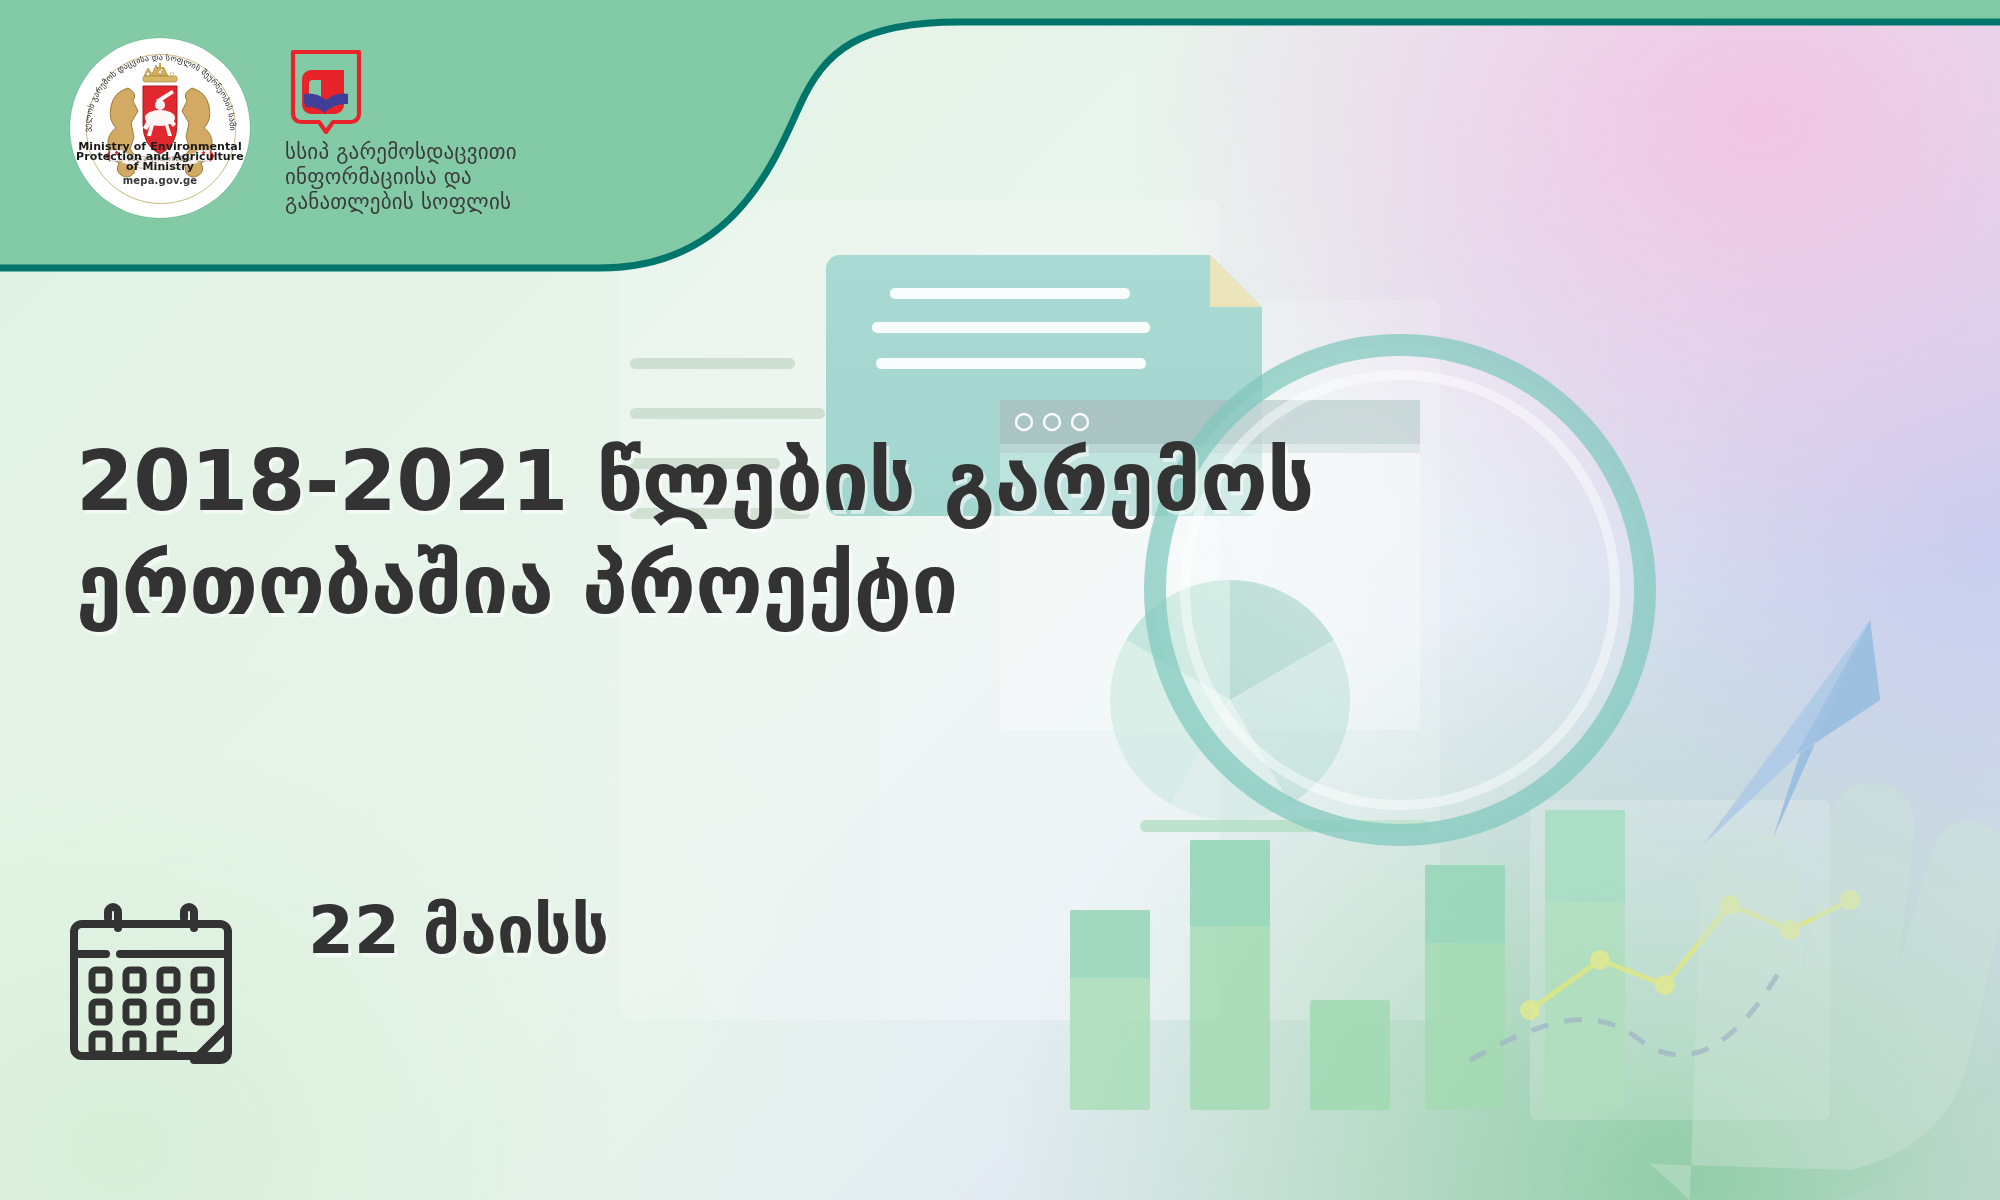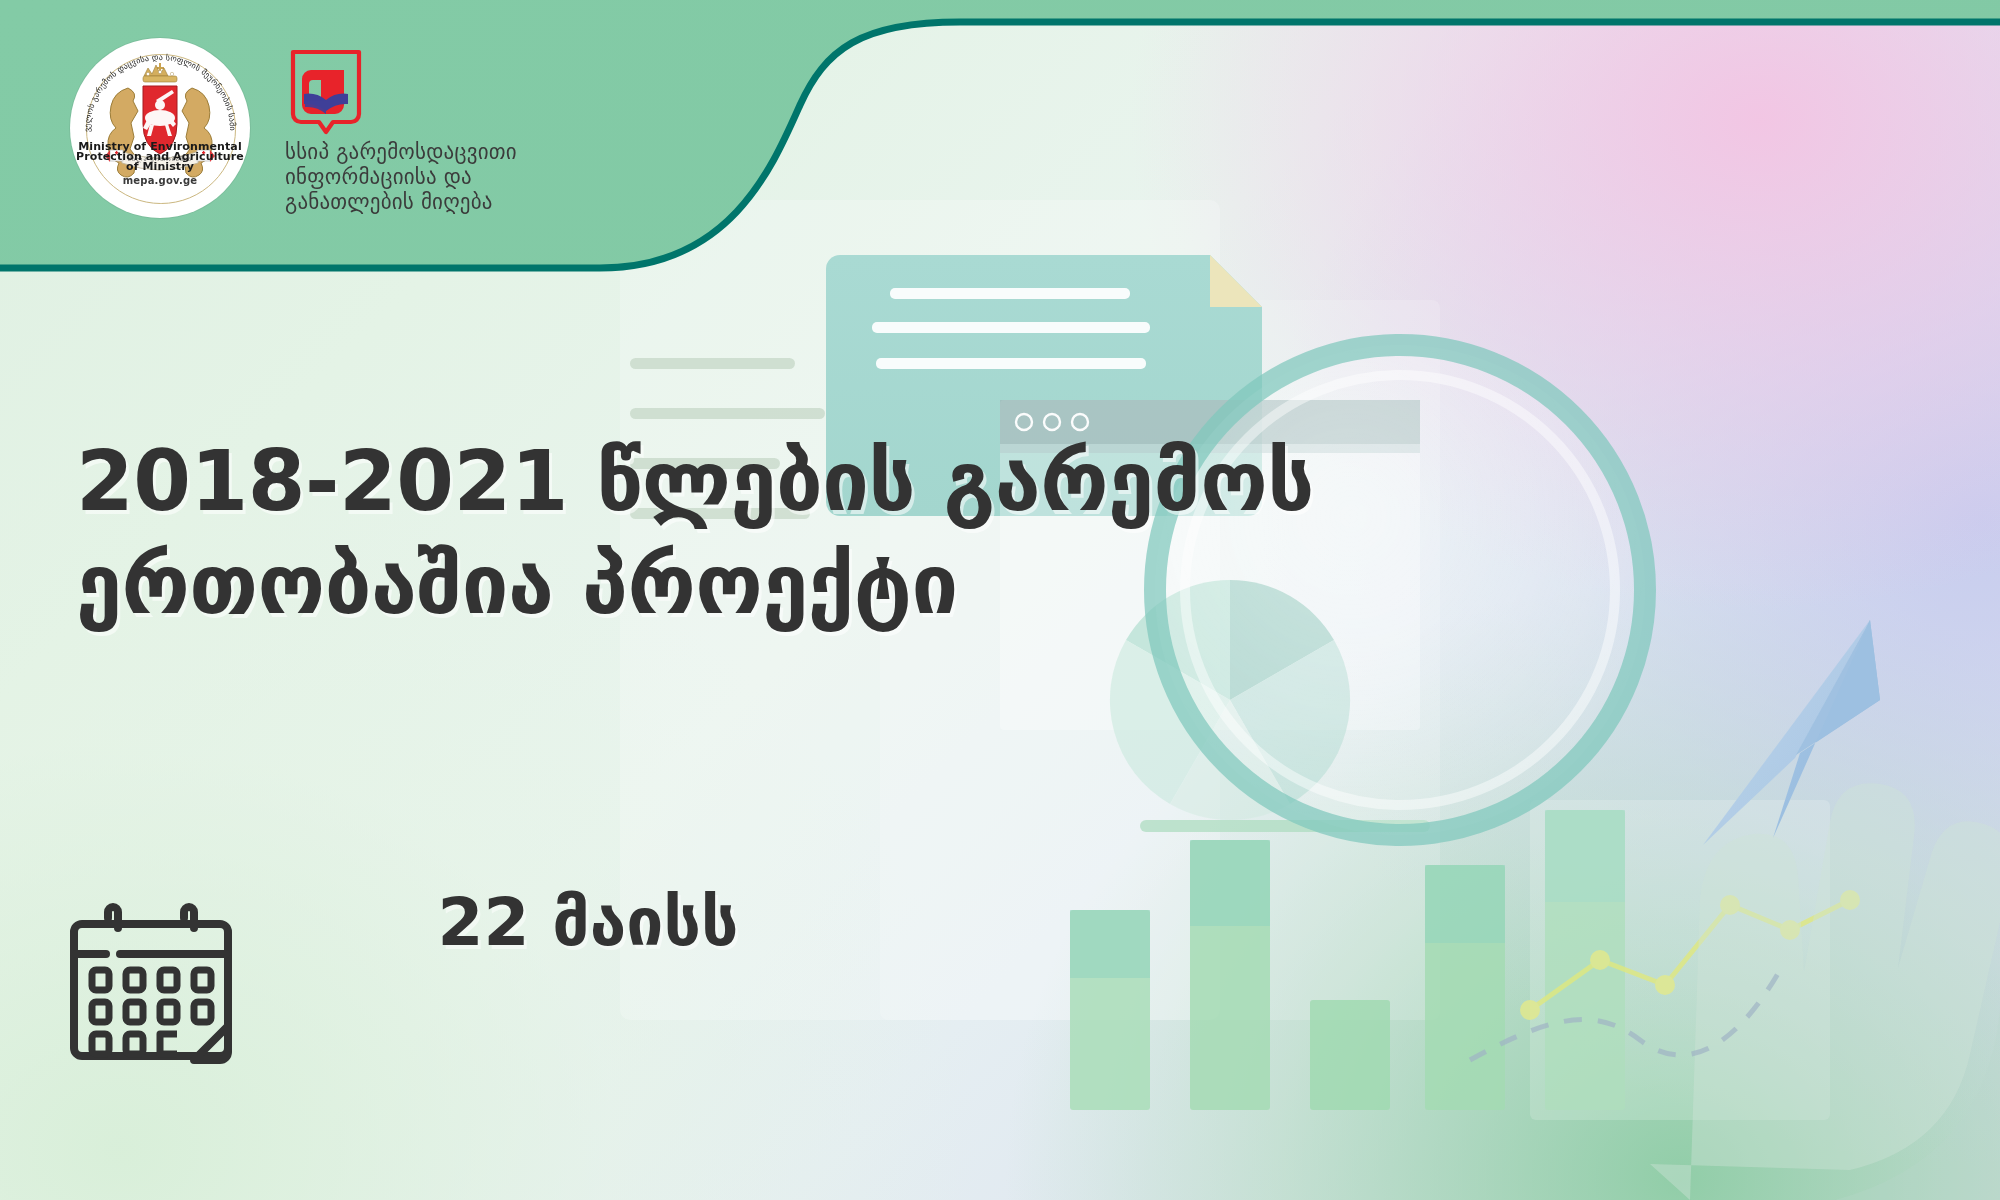--- a/index.html
+++ b/index.html
@@ -57,21 +57,21 @@
     font-family:"DejaVu Sans","Liberation Sans",sans-serif;
     font-weight:bold;font-size:83px;line-height:103px;
     color:#333333;letter-spacing:-0.5px;
     text-shadow:3px 4px 0 rgba(255,255,255,.55);
   }
   #headline .ln{display:block;white-space:nowrap;margin-left:16px;}
 
   
   #dateblock{position:absolute;left:58px;top:880px;width:820px;height:200px;}
   #cal{position:absolute;left:8px;top:12px;width:185px;height:175px;}
-  #date-text{position:absolute;left:250px;top:6px;width:560px;text-align:center;}
+  #date-text{position:absolute;left:250px;top:14px;width:560px;}
   #date-big{
     font-family:"DejaVu Sans","Liberation Sans",sans-serif;
     font-weight:bold;font-size:66px;line-height:74px;color:#333;
     text-shadow:3px 4px 0 rgba(255,255,255,.5);
   }
   #date-sub{
     margin-top:10px;
     font-family:"DejaVu Sans","Liberation Sans",sans-serif;
     font-size:37px;line-height:44px;color:#3a3a3a;font-weight:500;
     text-shadow:2px 2px 0 rgba(255,255,255,.45);
@@ -281,21 +281,21 @@
       <rect x="44" y="46" width="12" height="2"></rect>
     </g>
 
     <path d="M16 46 q12 -2 22 6 q10 -8 22 -6 v10 q-12 -1 -22 7 q-10 -8 -22 -7 z" fill="#3f3f98"></path>
     <path d="M38 52 v14 q-9 -8 -21 -7 l0 -6 q11 -1 21 -1 z" fill="#3f3f98" opacity=".92"></path>
   </svg>
 
   <div id="center-logo-text">
     <div>სსიპ გარემოსდაცვითი</div>
     <div>ინფორმაციისა და</div>
-    <div>განათლების მიღება</div>
+    <div>განათლების სოფლის</div>
   </div>
 
   <div id="headline">
     <span class="ln">2018-2021  წლების გარემოს</span>
     <span class="ln">ერთობაშია პროექტი</span>
   </div>
 
   <div id="dateblock">
     <svg id="cal" viewBox="0 0 185 175" width="185" height="175" aria-hidden="true">
       <g fill="none" stroke="#333333" stroke-width="8" stroke-linecap="round" stroke-linejoin="round">

